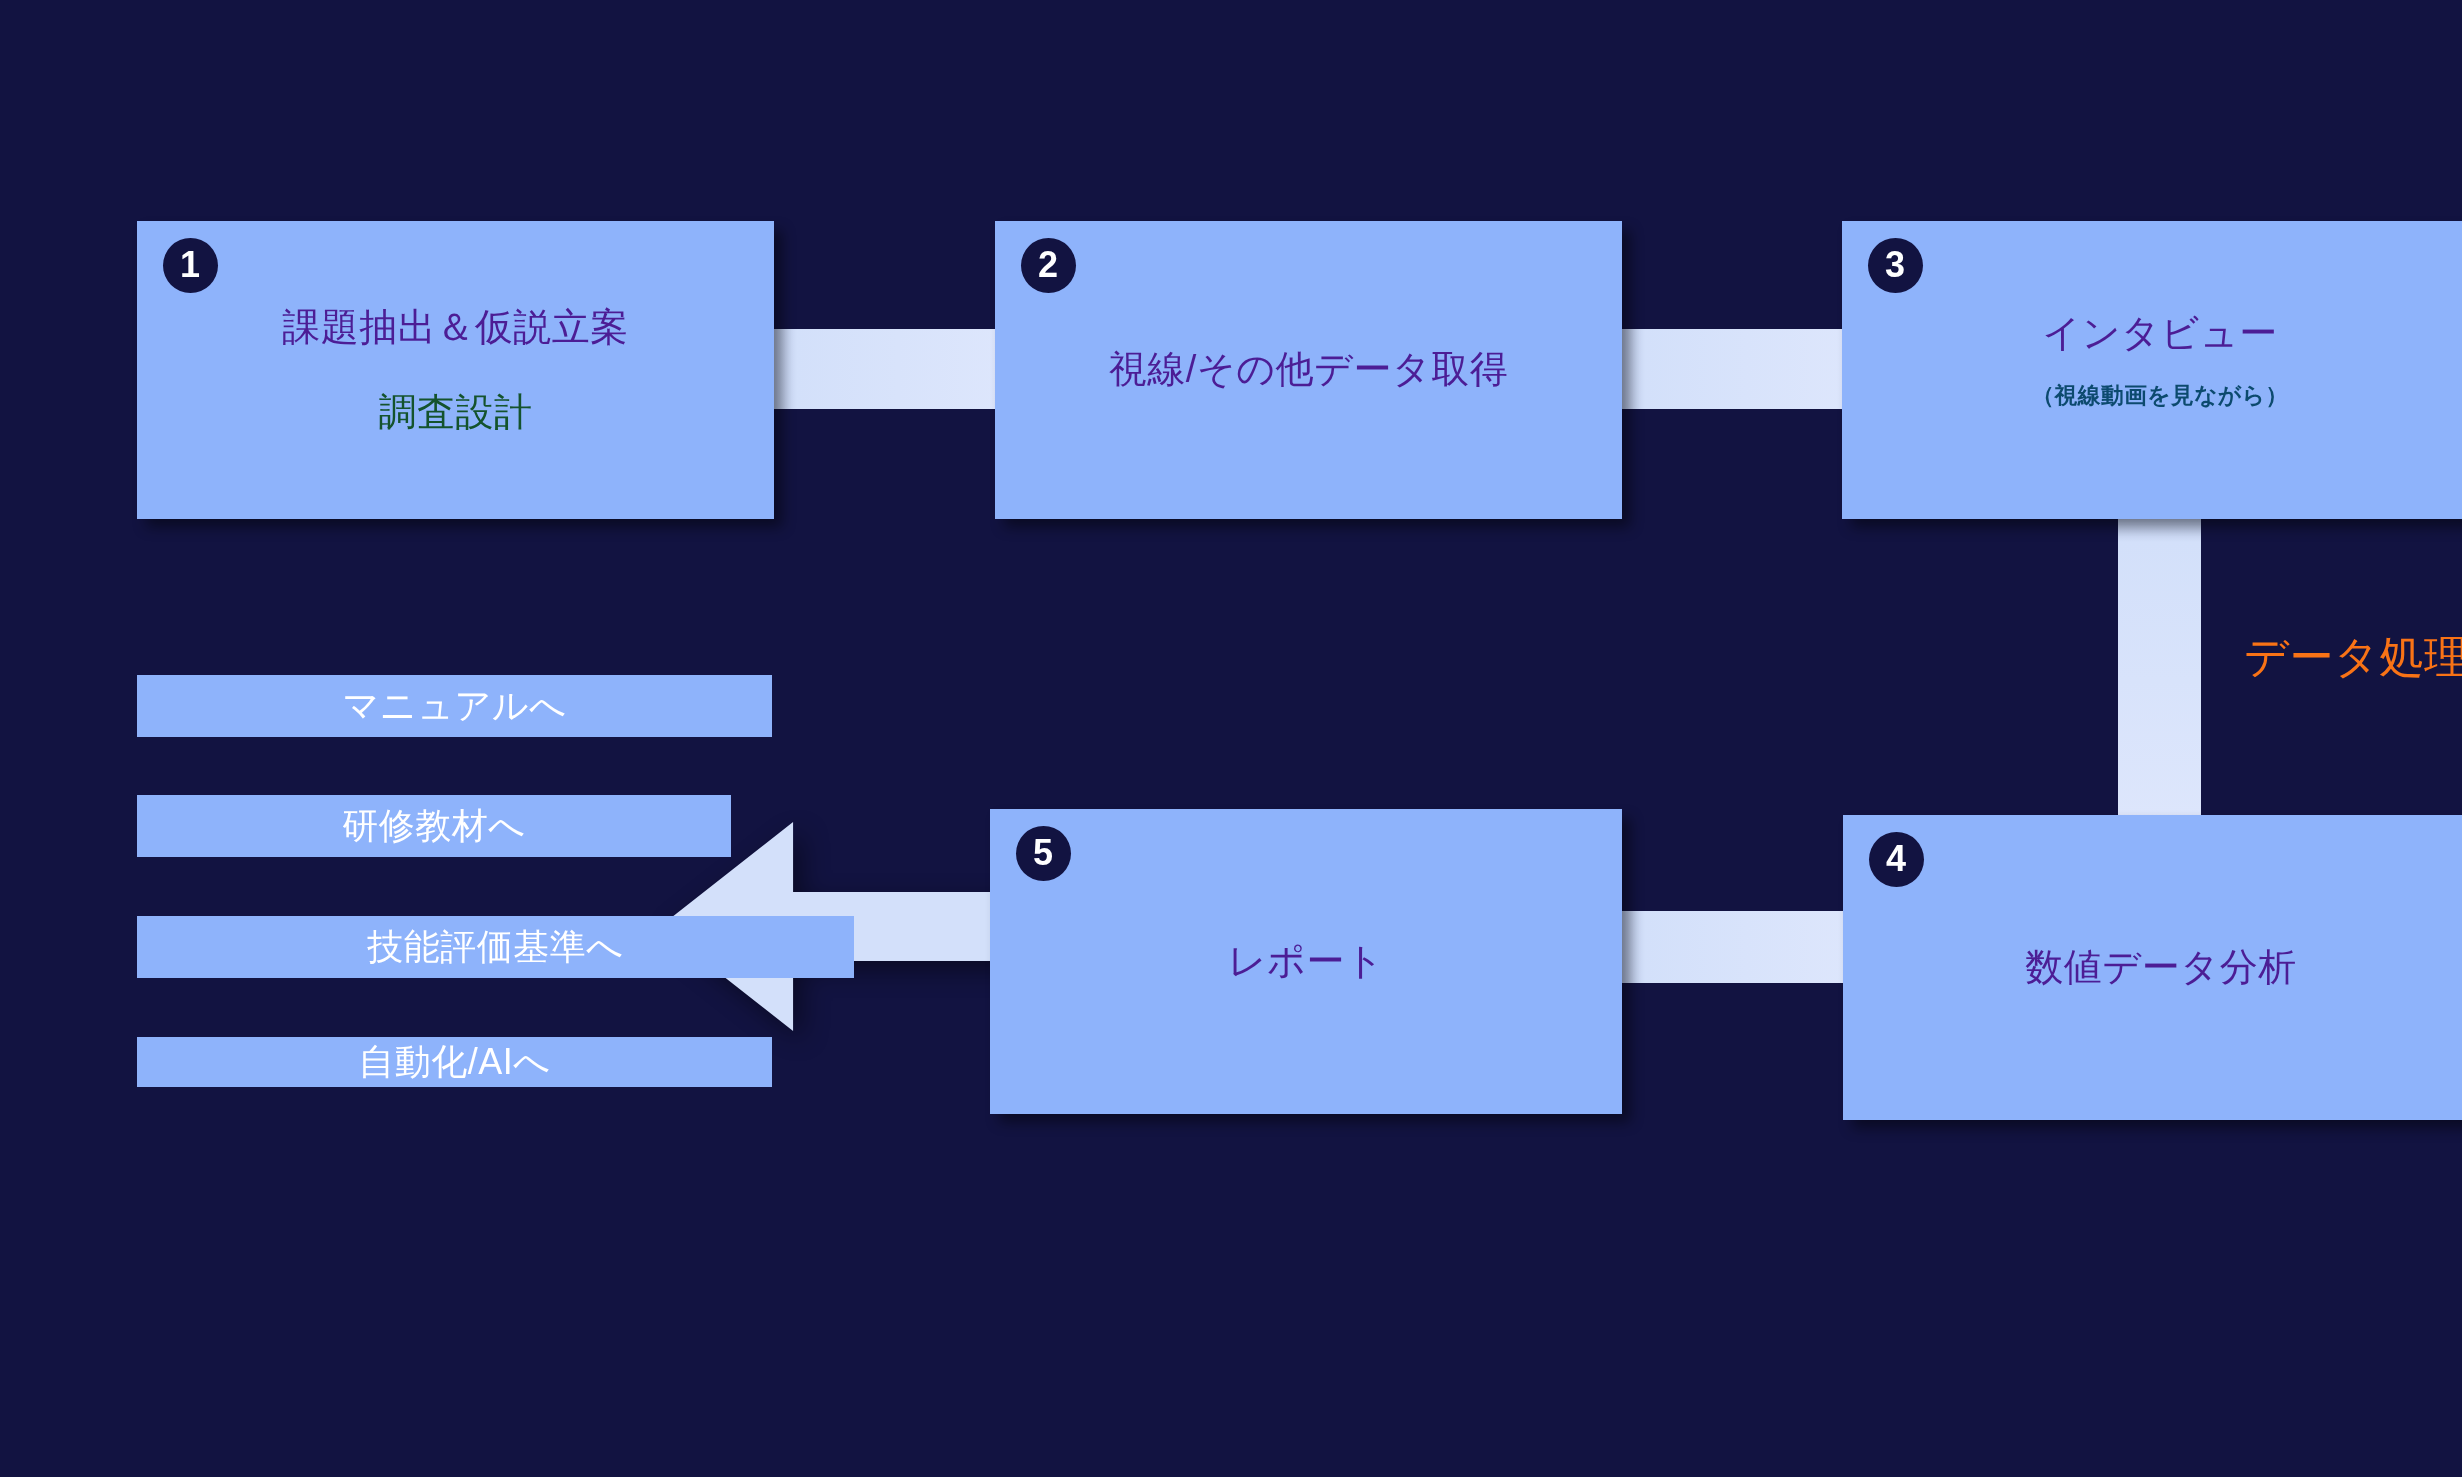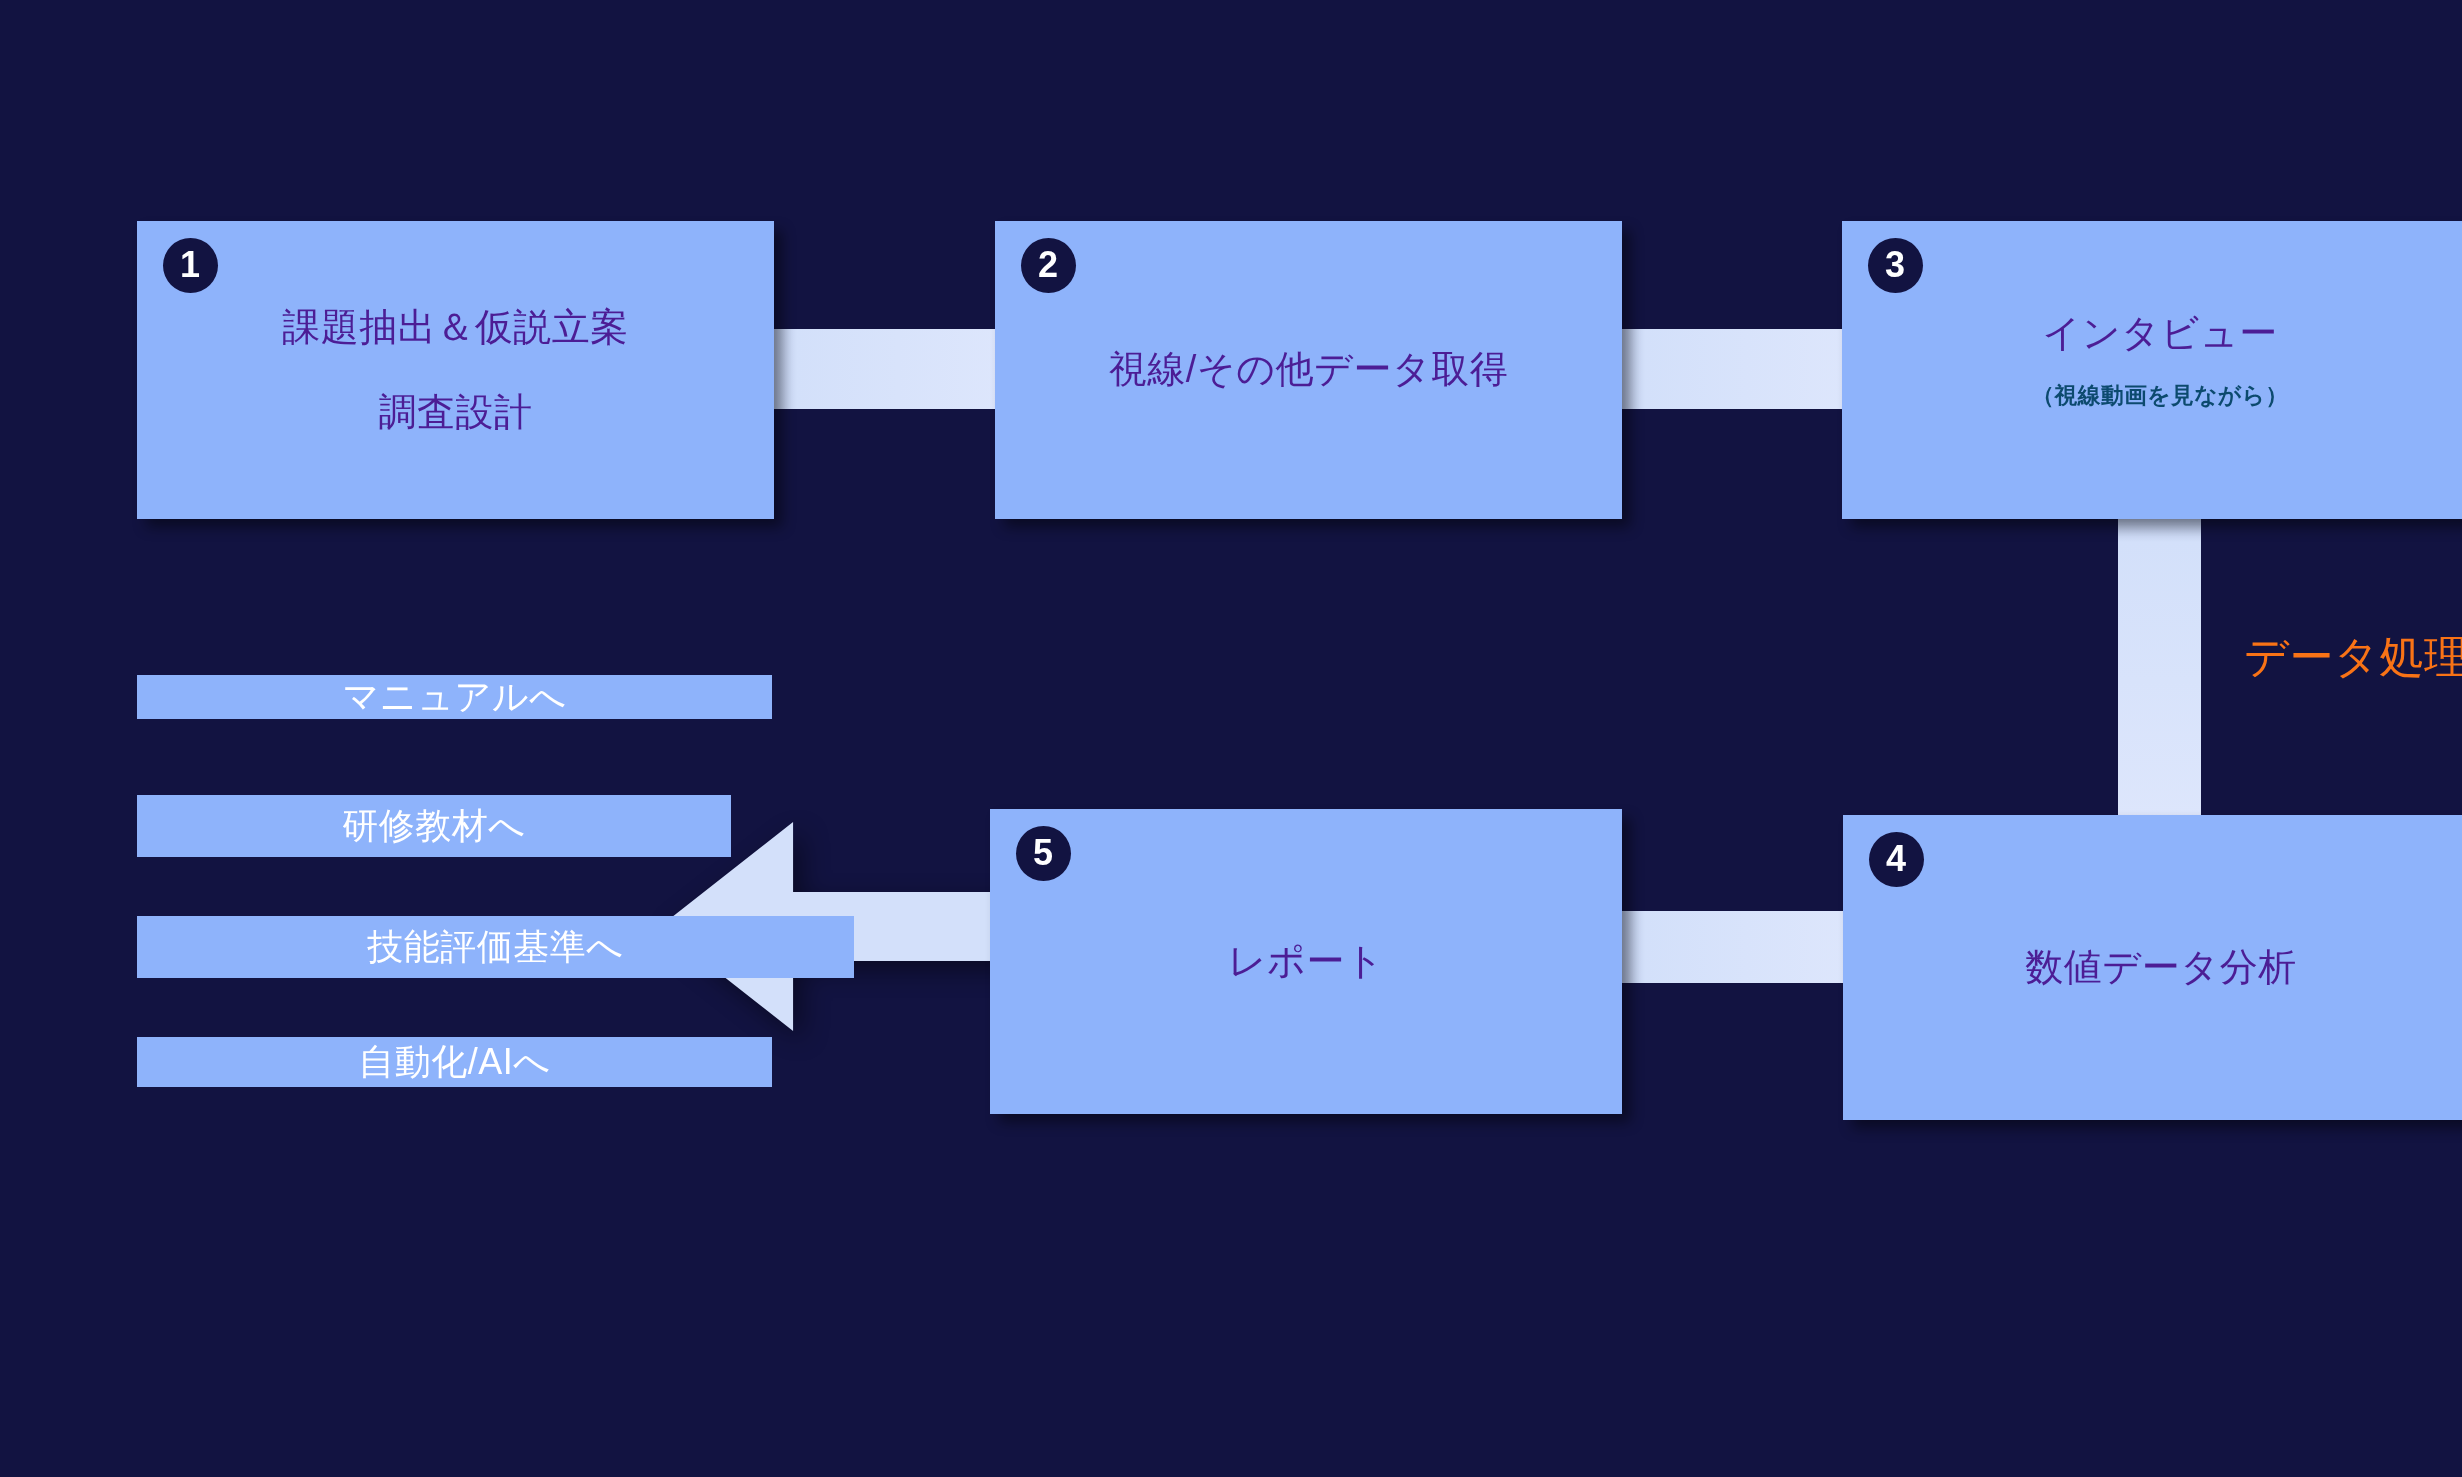--- a/index.html
+++ b/index.html
@@ -43,21 +43,21 @@
     color:#0c4a6e;
     text-align:center;
     white-space:nowrap;
     margin-top:22.7px;
     letter-spacing:0.5px;
     font-weight:bold;
   }
   .node .line2{
     font-size:38px;
     line-height:1.25;
-    color:#4c1d95;
+    color:#14532d;
     text-align:left;
     white-space:nowrap;
     margin-top:37px;
     letter-spacing:0.5px;
   }
 
   
   .badge{
     position:absolute;
     width:55px;
@@ -160,21 +160,21 @@
     <div class="title">数値データ分析</div>
   </div>
 
   <div class="node" style="left:990px; top:809px; width:632px; height:305px;">
     <div class="badge">5</div>
     <div class="title">レポート</div>
   </div>
 
   <div class="flabel" style="left:2244px; top:635px;">データ処理</div>
 
-  <div class="chip" style="left: 137px; top: 675px; width: 635px; height: 44px;">
+  <div class="chip" style="left: 137px; top: 675px; width: 635px; height: 62px;">
     <span class="lbl">マニュアルへ</span>
   </div>
 
   <div class="chip" style="left: 137px; top: 795px; width: 594px; height: 62px;">
     <span class="lbl">研修教材へ</span>
   </div>
 
   <div class="chip" style="left: 137px; top: 916px; width: 717px; height: 62px;">
     <span class="lbl">技能評価基準へ</span>
   </div>

